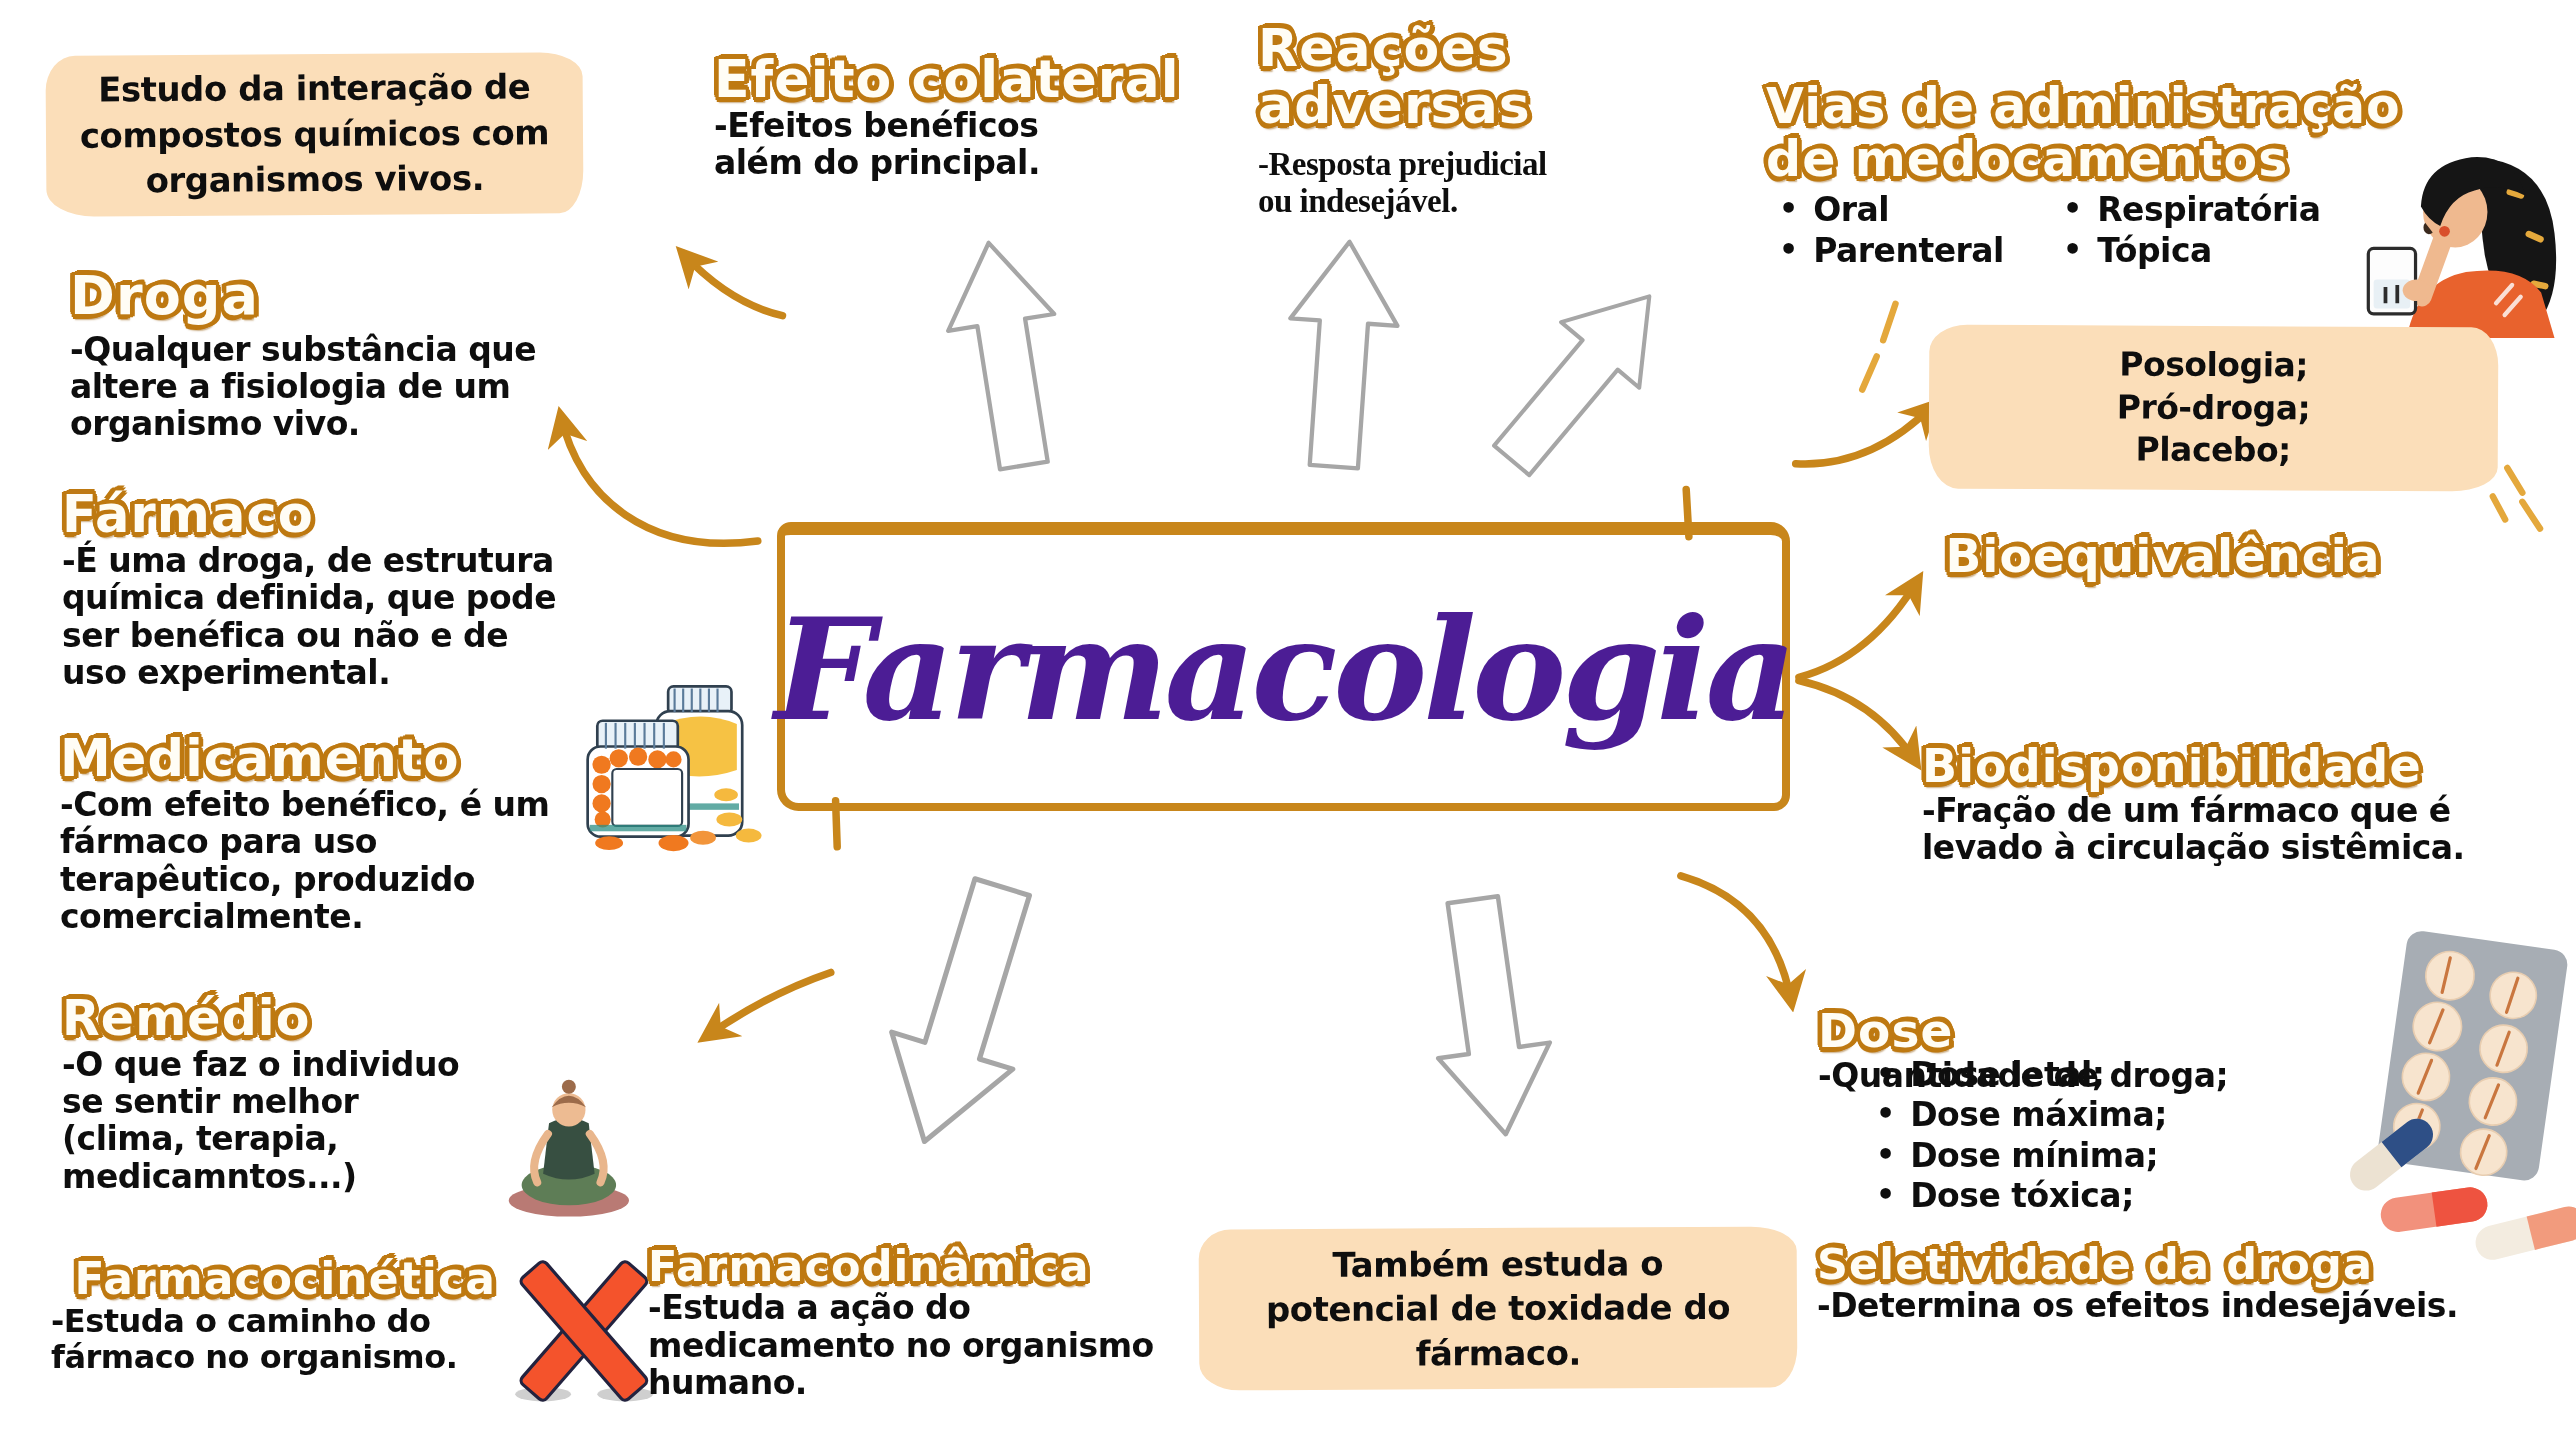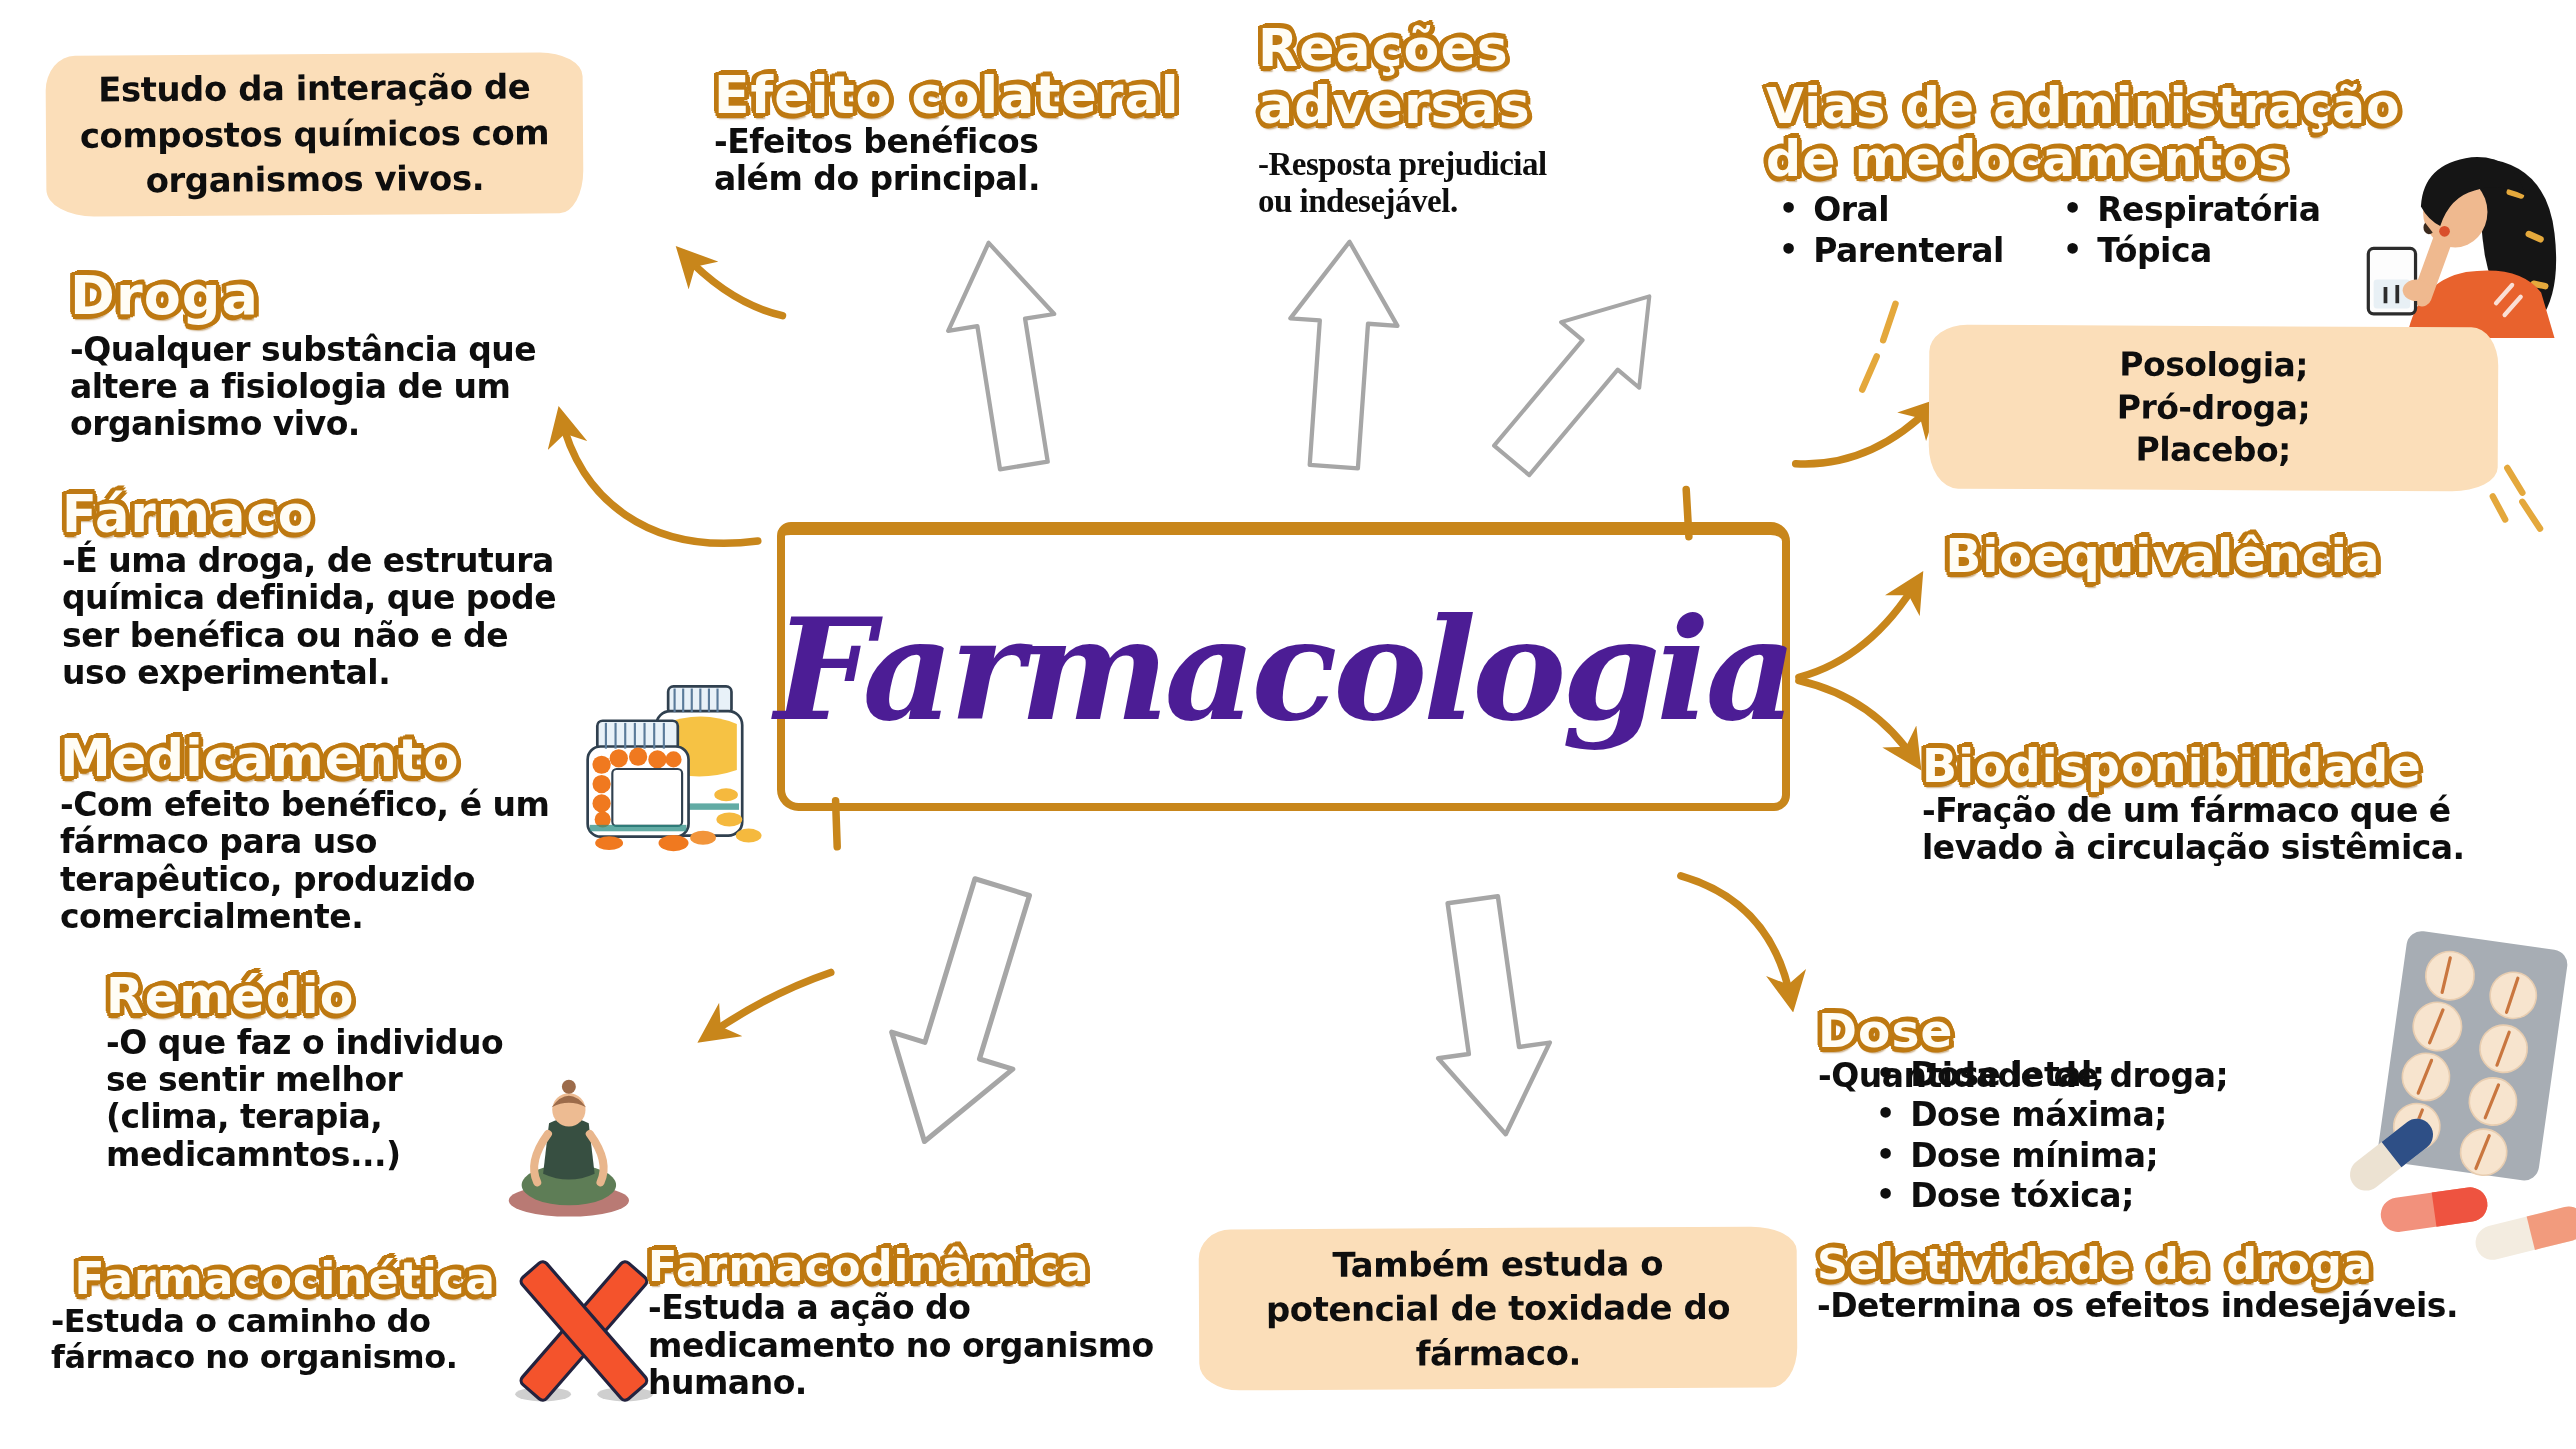--- a/index.html
+++ b/index.html
@@ -56,23 +56,23 @@
 
   
   #box-estudo{left:46px;top:54px;width:537px;height:161px;border-radius:29.5px 43px 24px 48px / 35px 24px 43px 27px;transform:rotate(-.4deg);}
   #box-posologia{left:1929px;top:326px;width:569px;height:164px;border-radius:38px 27px 46px 29.5px / 27px 38px 24px 43px;transform:rotate(.3deg);}
   #box-tambem{left:1199px;top:1228px;width:598px;height:161px;border-radius:32px 46px 27px 40px / 29.5px 24px 40px 27px;transform:rotate(-.3deg);}
 
   #droga{left:70px;top:267px;}      #droga .bubble{font-size:54px;}
   #droga .body{margin-top:5.4px;}
   #farmaco{left:62px;top:487px;}    #farmaco .bubble{font-size:51px;}
   #medicamento{left:60px;top:731px;} #medicamento .bubble{font-size:51px;}
-  #remedio{left:62px;top:971px;margin-left:44px;}   #remedio .bubble{font-size:49px;}
+  #remedio{left:62px;top:993px;}   #remedio .bubble{font-size:49px;}
   #farmacocinetica{left:51px;top:1255px;} #farmacocinetica .bubble{font-size:44px;text-align:right;}
-  #efeito{left:714px;top:67px;}     #efeito .bubble{font-size:52px;}
+  #efeito{left:714px;top:51px;}     #efeito .bubble{font-size:52px;}
   #reacoes{left:1258px;top:20.4px;}    #reacoes .bubble{font-size:52px;}
   #vias{left:1766px;top:81px;width:719px;} #vias .bubble{font-size:49px;}
   #bioequivalencia{left:1932px;top:531px;} #bioequivalencia .bubble{font-size:47px;margin-left:13.4px;}
   #biodisponibilidade{left:1922px;top:742px;} #biodisponibilidade .bubble{font-size:46px;}
   #dose{left:1818px;top:958px;}     #dose .bubble{font-size:47px;margin-top:48px;}
   #seletividade{left:1817px;top:1241px;} #seletividade .bubble{font-size:43px;}
   #farmacodinamica{left:648px;top:1243px;} #farmacodinamica .bubble{font-size:43px;}
 
   .body.w-droga{width:483px;}
   .body.w-farmaco{width:515px;}

